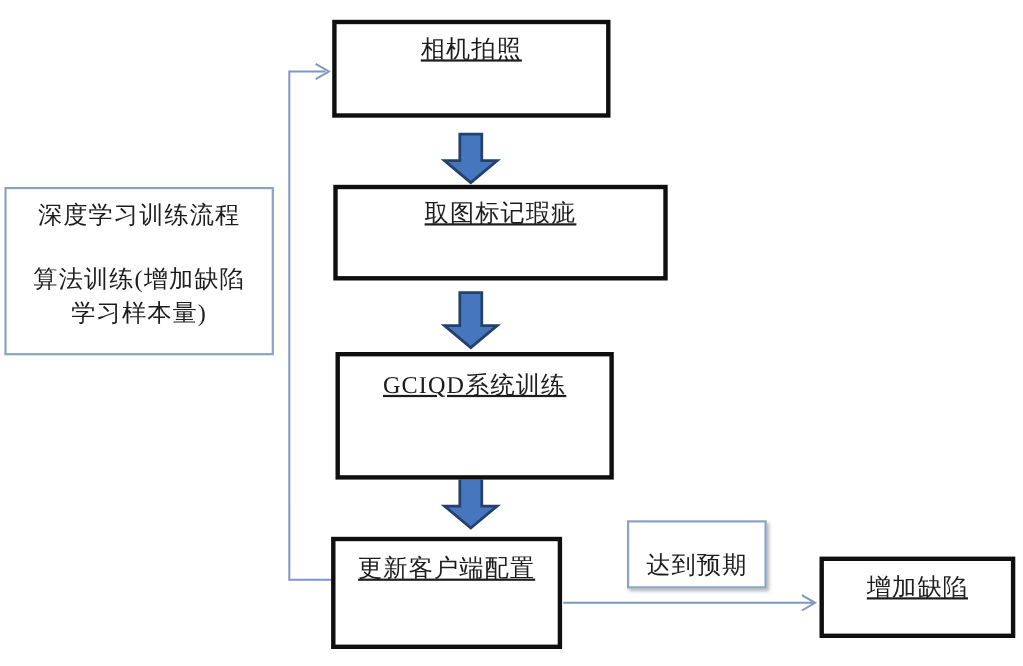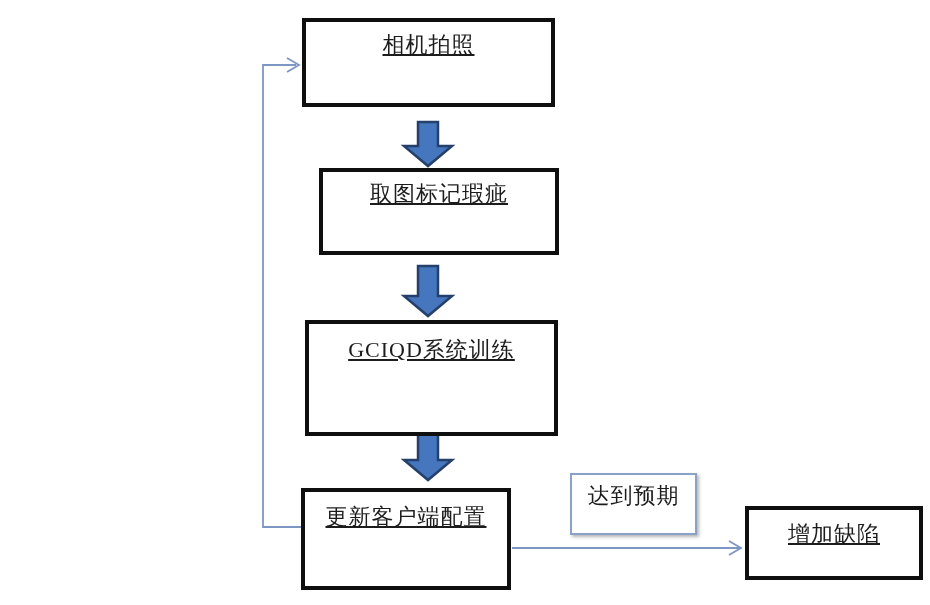--- a/index.html
+++ b/index.html
@@ -53,27 +53,27 @@
   .note {
     position: absolute;
     background: #ffffff;
     border: 2px solid var(--note-border);
     text-align: center;
     font-size: 22px;
     line-height: 31px;
     letter-spacing: 1px;
   }
   .node-camera   { left: 302px; top:  18px; width: 253px; height:  89px; padding-top: 8px; }
-  .node-mark     { left: 303px; top: 168px; width: 240px; height:  87px; padding-top: 7px; margin-left: 16px; }
+  .node-mark     { left: 303px; top: 168px; width: 304px; height:  87px; padding-top: 7px; }
   .node-train    { left: 305px; top: 320px; width: 253px; height:  116px; padding-top: 11px; }
   .node-update   { left: 301px; top: 488px; width: 210px; height: 102px; padding-top: 8px; line-height: 33px; }
   .node-done     { left: 745px; top: 506px; width: 178px; height:  74px; padding-top: 9px; }
   .note-process  { left:   4px; top: 170px; width: 245px; height: 153px; padding-top: 8px; }
   .note-process .gap-line { margin-top: 27px; }
-  .note-expect   { left: 570px; top: 473px; width: 127px; height:  62px; padding-top: 5px;
+  .note-expect   { left: 570px; top: 473px; width: 127px; height:  62px; padding-top: 23px;
                    box-shadow: 2px 2px 3px rgba(120,120,120,0.55); }
 </style>
 </head>
 <body>
 
 <div class="canvas">
 
   <svg class="connector-layer" viewBox="0 0 930 605" xmlns="http://www.w3.org/2000/svg">
 
     <polyline class="connector-line" points="303,527 263,527 263,65 296,65"></polyline>
@@ -100,18 +100,23 @@
   </div>
 
   <div class="node node-update">
     <div>更新客户端配置</div>
   </div>
 
   <div class="node node-done">
     <span>增加缺陷</span>
   </div>
 
+  <div class="note note-process">
+    <div>深度学习训练流程</div>
+    <div class="gap-line">算法训练(增加缺陷</div>
+    <div>学习样本量)</div>
+  </div>
 
   <div class="note note-expect">
     <span>达到预期</span>
   </div>
 
 </div>
 
 </body></html>

